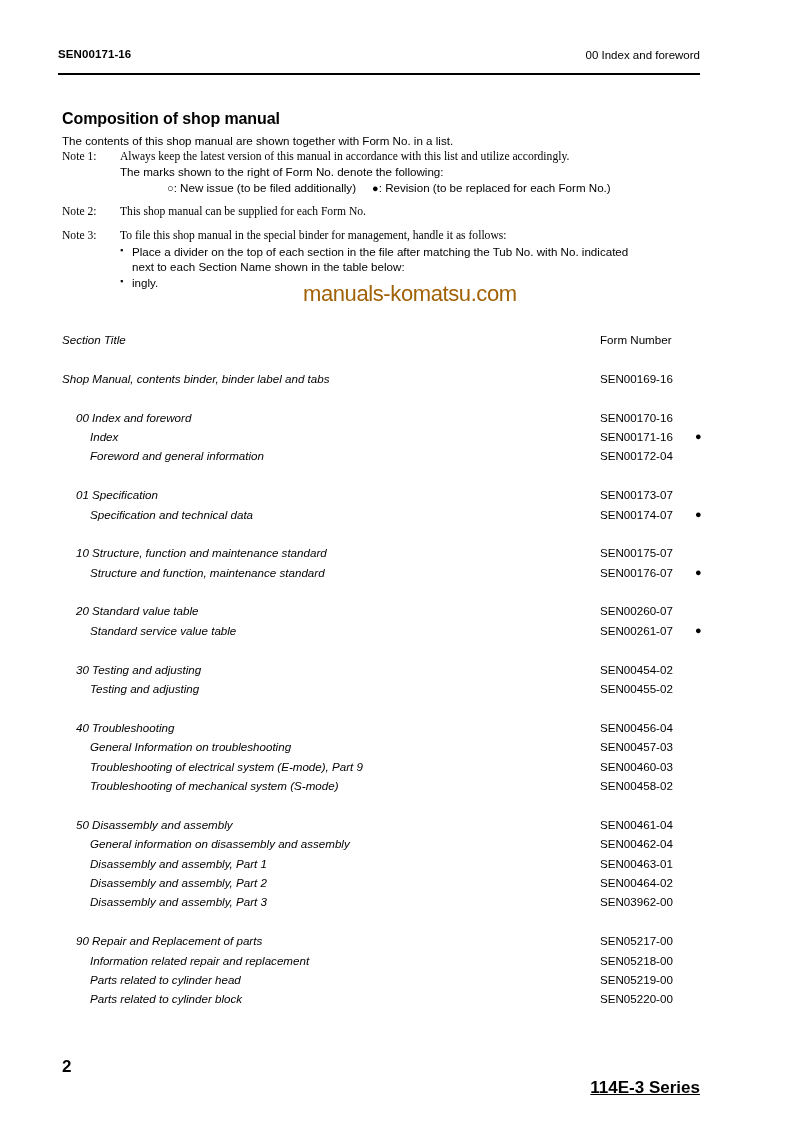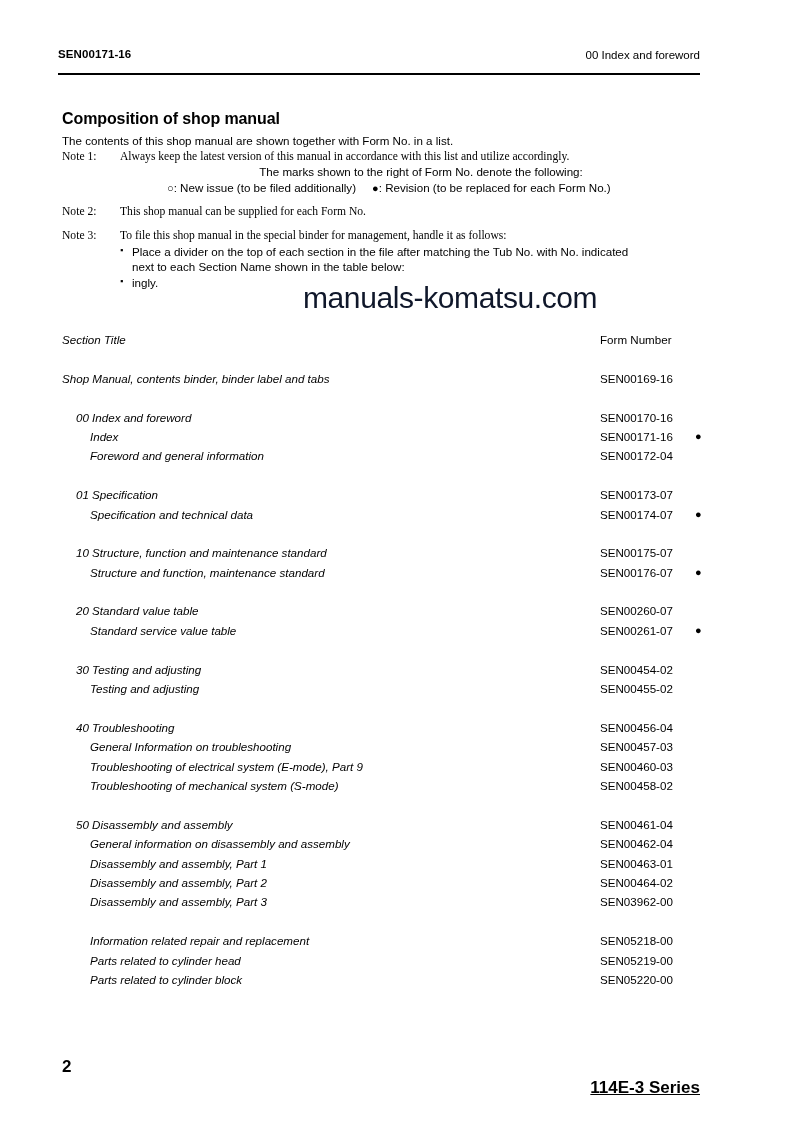--- a/index.html
+++ b/index.html
@@ -80,21 +80,20 @@
     font-family: Liberation Serif, serif;
   }
   .note-row .note-label {
     position: absolute;
     left: 0;
     top: 0;
     white-space: nowrap;
   }
   .note-cont {
     padding-left: 58px;
-    text-align: center;
   }
   .marks-line {
     padding-left: 105px;
     white-space: nowrap;
   }
   .mark-open {
     font-weight: bold;
     font-size: 11px;
   }
   .mark-filled {
@@ -119,22 +118,22 @@
   }
   .bullet-cont {
     padding-left: 70px;
   }
 
   
   #watermark {
     position: absolute;
     left: 303px;
     top: 281px;
-    font-size: 30px;
-    color: #0f172a;
+    font-size: 22px;
+    color: #a16207;
     letter-spacing: -0.4px;
     white-space: nowrap;
     font-family: "Liberation Sans", sans-serif;
   }
 
   
   #contents {
     position: absolute;
     left: 62px;
     top: 330px;
@@ -347,20 +346,24 @@
       </div>
       <div class="tbl-row lvl-item">
         <span class="col-title">Disassembly and assembly, Part 2</span>
         <span class="col-form">SEN00464-02</span>
       </div>
       <div class="tbl-row lvl-item">
         <span class="col-title">Disassembly and assembly, Part 3</span>
         <span class="col-form">SEN03962-00</span>
       </div>
       <div class="row-gap"></div>
+      <div class="tbl-row lvl-group">
+        <span class="col-title">90 Repair and Replacement of parts</span>
+        <span class="col-form">SEN05217-00</span>
+      </div>
       <div class="tbl-row lvl-item">
         <span class="col-title">Information related repair and replacement</span>
         <span class="col-form">SEN05218-00</span>
       </div>
       <div class="tbl-row lvl-item">
         <span class="col-title">Parts related to cylinder head</span>
         <span class="col-form">SEN05219-00</span>
       </div>
       <div class="tbl-row lvl-item">
         <span class="col-title">Parts related to cylinder block</span>

